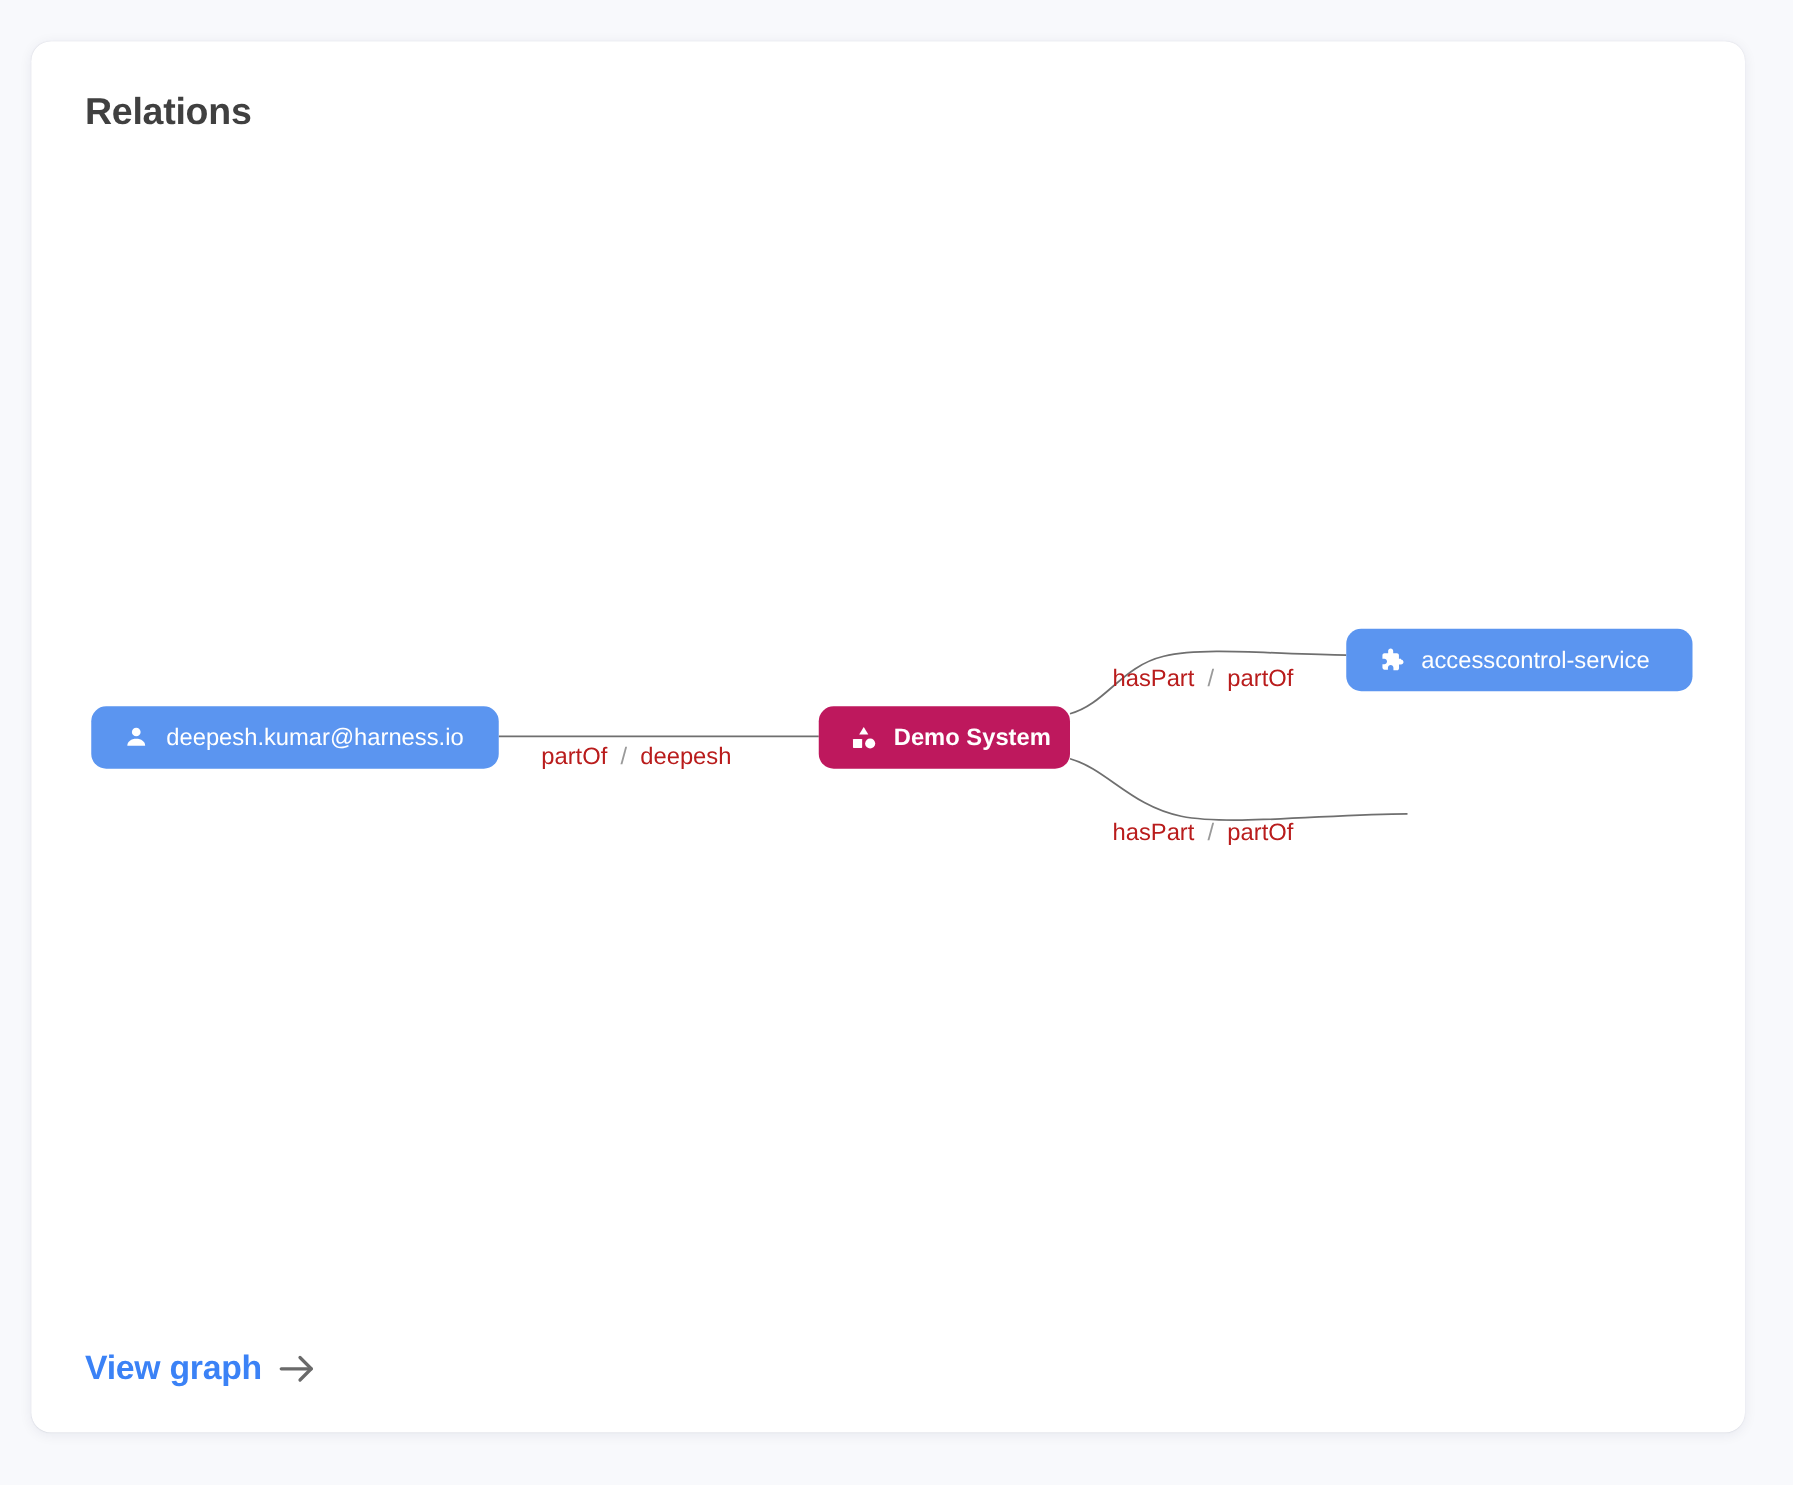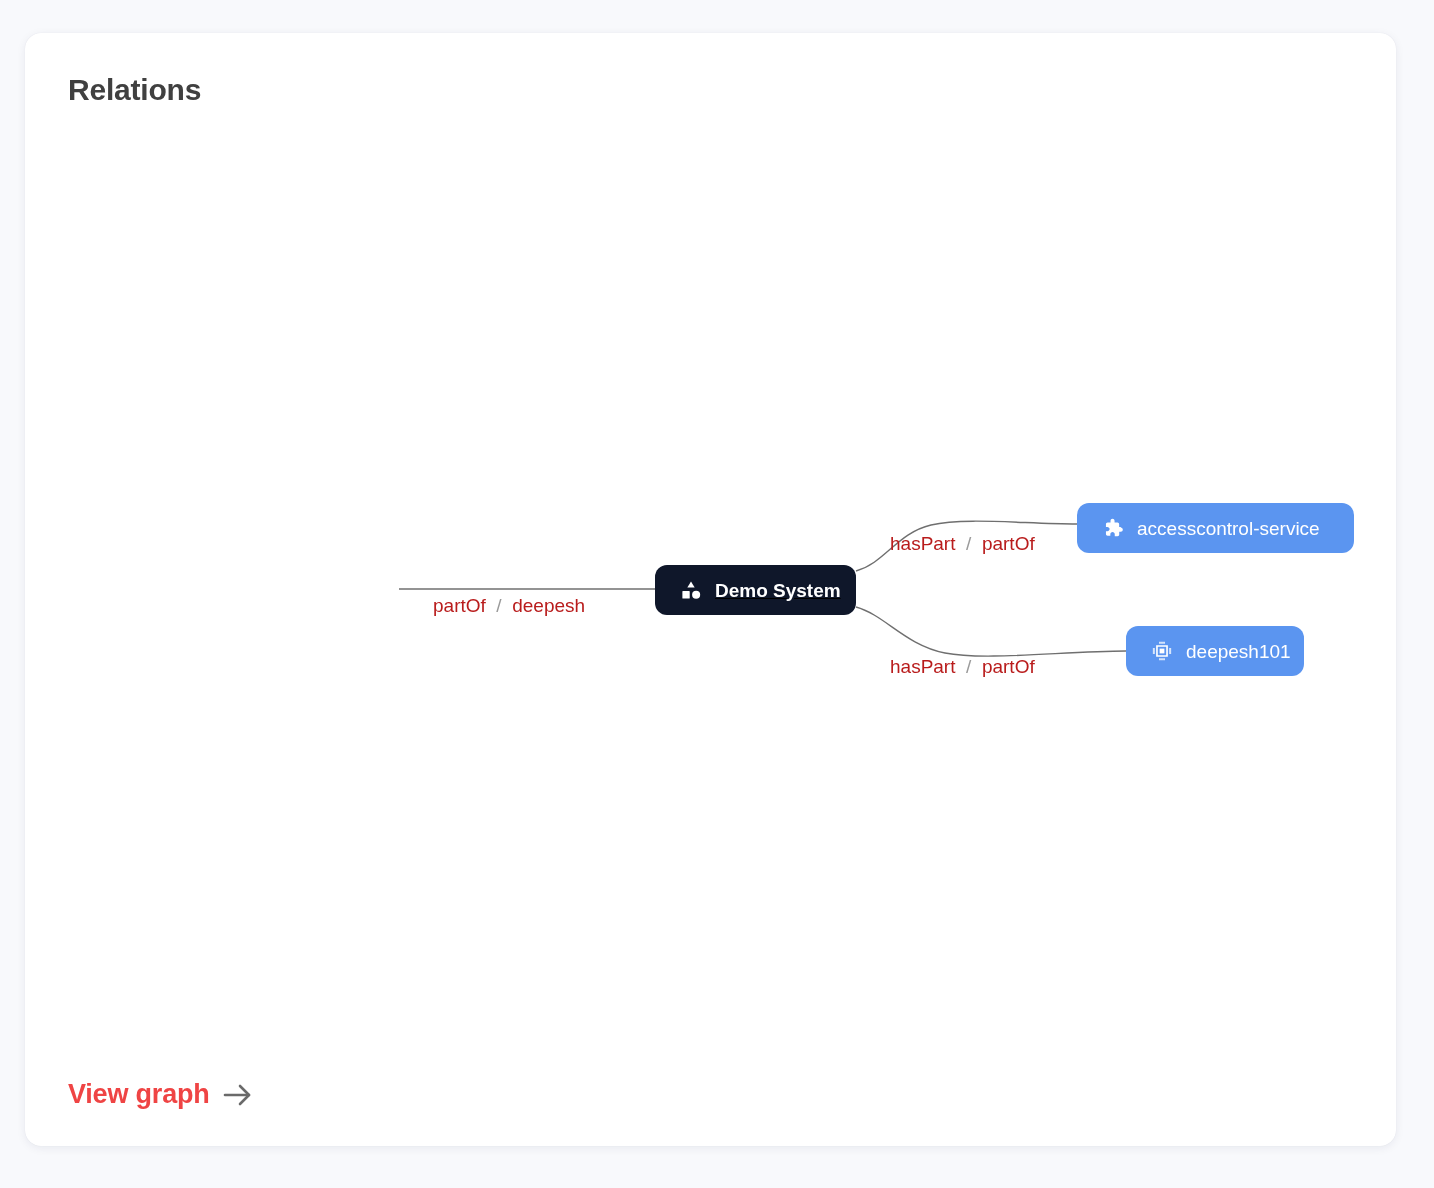--- a/index.html
+++ b/index.html
@@ -62,21 +62,21 @@
     position: absolute;
     display: flex;
     align-items: center;
     height: 50px;
     border-radius: 12px;
     box-sizing: border-box;
     padding: 0 20px 0 24px;
     white-space: nowrap;
   }
   .node.blue { background: #5b95f0; }
-  .node.orange { background: #0f172a; text-decoration: underline; }
+  .node.orange { background: #be185d; }
 
   .node .node-icon {
     display: inline-flex;
     align-items: center;
     justify-content: center;
     width: 24px;
     height: 24px;
     flex: 0 0 24px;
     margin-right: 12px;
   }
@@ -102,21 +102,21 @@
 
   #view-graph {
     position: absolute;
     left: 43px;
     bottom: 36px;
     display: flex;
     align-items: center;
     gap: 12px;
     font-size: 27px;
     font-weight: bold;
-    color: #ef4444;
+    color: #3b82f6;
     cursor: pointer;
     letter-spacing: -0.2px;
   }
   #view-graph .arrow-icon {
     display: inline-flex;
     align-items: center;
   }
 </style>
 </head>
 <body>
@@ -129,20 +129,29 @@
 
     <svg id="edges-svg" viewBox="0 0 1371 1113">
 
       <path class="edge-path" d="M 374 556 L 630 556"></path>
 
       <path class="edge-path" d="M 831 538 C 860 530 872 500 906 492 C 940 484 1000 491 1052 491"></path>
 
       <path class="edge-path" d="M 831 574 C 860 582 880 612 920 620 C 960 628 1040 618 1101 618"></path>
     </svg>
 
+    <div class="node blue" style="left:48px; top:532px; width:326px;">
+      <span class="node-icon">
+        <svg width="22" height="22" viewBox="0 0 24 24" fill="#ffffff" aria-hidden="true">
+          <circle cx="12" cy="7.2" r="3.8"></circle>
+          <path d="M4.2 19.2c0-3.9 3.5-6.2 7.8-6.2s7.8 2.3 7.8 6.2z"></path>
+        </svg>
+      </span>
+      <span class="node-label">deepesh.kumar@harness.io</span>
+    </div>
 
     <div class="node orange" style="left:630px; top:532px; width:201px;">
       <span class="node-icon">
         <svg width="22" height="22" viewBox="0 0 24 24" fill="#ffffff" aria-hidden="true">
           <path d="M12 2.8 L16 9.4 L8 9.4 Z"></path>
           <rect x="2.6" y="13.2" width="8" height="8" rx="0.6"></rect>
           <circle cx="17.6" cy="17.2" r="4.4"></circle>
         </svg>
       </span>
       <span class="node-label">Demo System</span>
@@ -150,30 +159,20 @@
 
     <div class="node blue" style="left:1052px; top:470px; width:277px;">
       <span class="node-icon">
         <svg width="22" height="22" viewBox="0 0 24 24" fill="#ffffff" aria-hidden="true">
           <path d="M20.5 11h-1.8V7.8c0-1-.8-1.8-1.8-1.8h-3.2V4.2c0-1.2-1-2.2-2.2-2.2S9.3 3 9.3 4.2V6H6.1c-1 0-1.8.8-1.8 1.8v3h1.6c1.3 0 2.4 1.1 2.4 2.4s-1.1 2.4-2.4 2.4H4.3v3c0 1 .8 1.8 1.8 1.8h3v-1.6c0-1.3 1.1-2.4 2.4-2.4s2.4 1.1 2.4 2.4V21h3.1c1 0 1.8-.8 1.8-1.8V16h1.7c1.2 0 2.2-1 2.2-2.2s-1-2.3-2.2-2.3z"></path>
         </svg>
       </span>
       <span class="node-label">accesscontrol-service</span>
     </div>
 
-    <div class="node blue" style="left:1101px; top:593px; width:178px;">
-      <span class="node-icon">
-        <svg width="22" height="22" viewBox="0 0 24 24" fill="#ffffff" aria-hidden="true">
-          <path d="M9 2h1.6v2.2H9zm2.2 0h1.6v2.2h-1.6zm2.2 0H15v2.2h-1.6zM9 19.8h1.6V22H9zm2.2 0h1.6V22h-1.6zm2.2 0H15V22h-1.6zM2 9h2.2v1.6H2zm0 2.2h2.2v1.6H2zm0 2.2h2.2V15H2zm17.8-4.4H22v1.6h-2.2zm0 2.2H22v1.6h-2.2zm0 2.2H22V15h-2.2z"></path>
-          <path d="M5.6 5.6h12.8v12.8H5.6zm1.8 1.8v9.2h9.2V7.4z"></path>
-          <rect x="9.4" y="9.4" width="5.2" height="5.2"></rect>
-        </svg>
-      </span>
-      <span class="node-label">deepesh101</span>
-    </div>
 
     <div class="edge-label" style="left:408px; top:563px;">
       <span class="fwd">partOf</span>
       <span class="sep" style="white-space: pre;"> /</span>
       <span class="rev" style="white-space: pre;"> deepesh</span>
     </div>
 
     <div class="edge-label" style="left:865px; top:501px;">
       <span class="fwd">hasPart</span>
       <span class="sep" style="white-space: pre;"> /</span>

